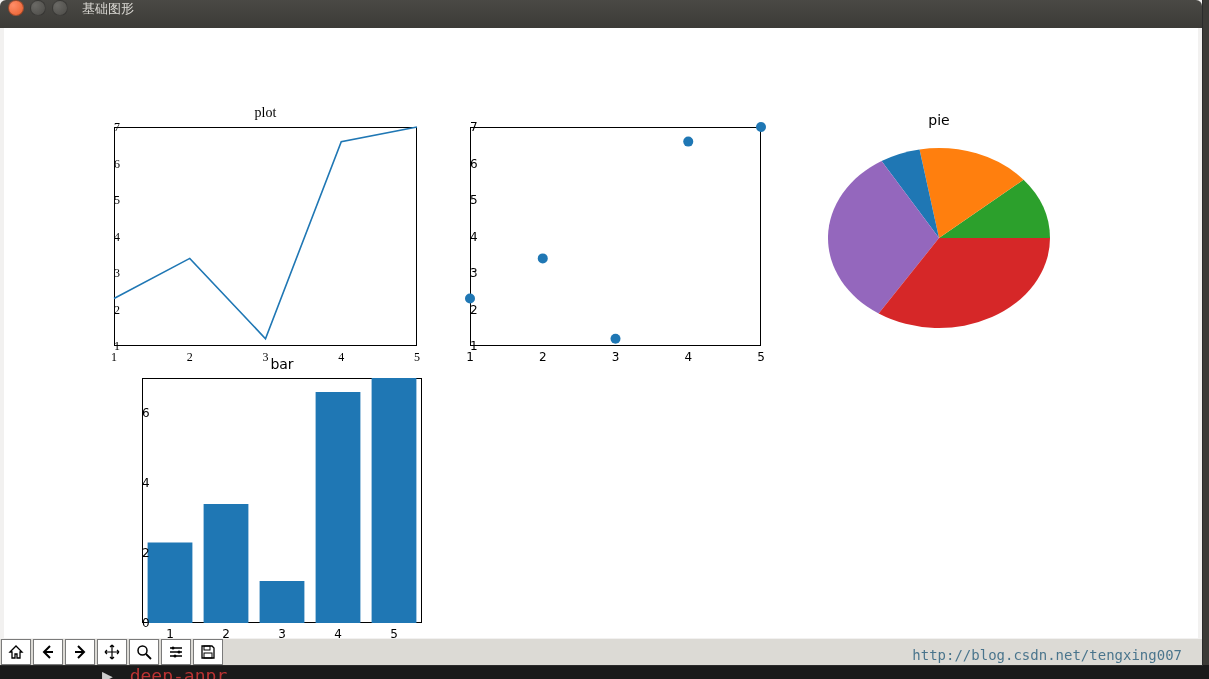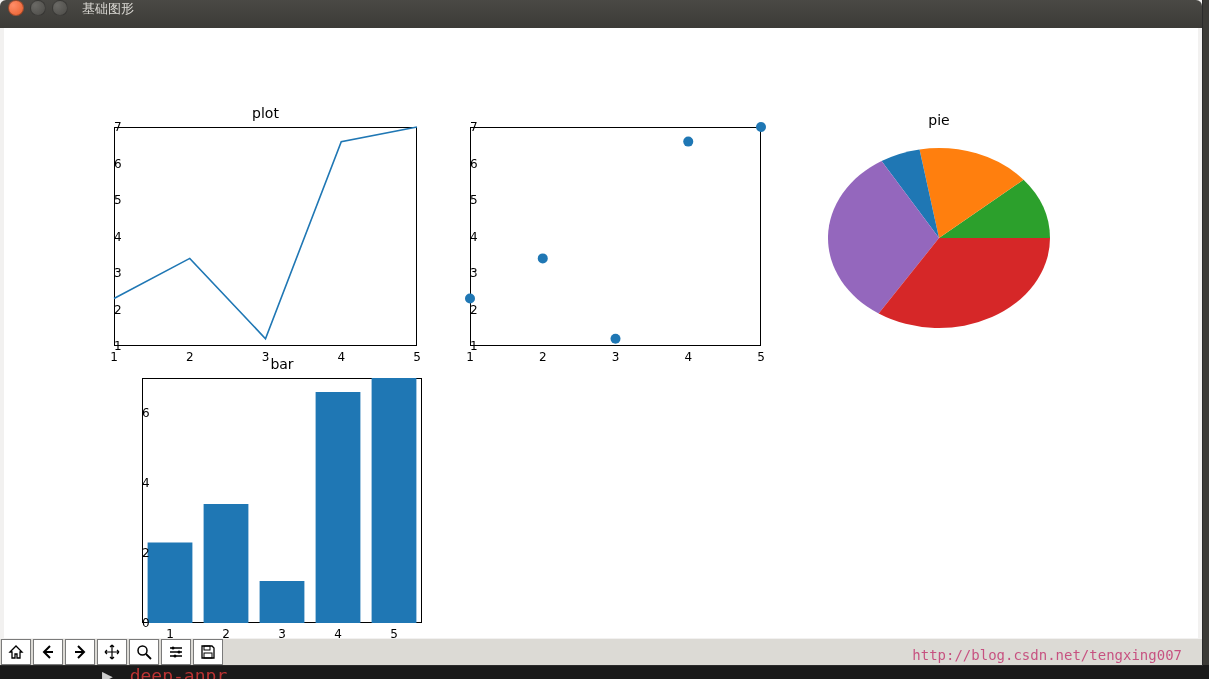--- a/index.html
+++ b/index.html
@@ -13,21 +13,21 @@
   .wb.min{background:radial-gradient(circle at 30% 30%,#6a6965,#4c4b47);} 
   .wb.max{background:radial-gradient(circle at 30% 30%,#6a6965,#4c4b47);} 
   .titlebar .title{padding-left:6px;}
   
   .figure{position:absolute;left:4px;top:28px;width:1194px;height:610px;background:#ffffff;}
   
   .toolbar{position:absolute;left:0;bottom:0;height:26px;width:1202px;background:#dcdad5;display:flex;align-items:center;}
   .tbtn{width:28px;height:24px;margin:1px;background:#fff;border:1px solid #7a7a7a;display:flex;align-items:center;justify-content:center;font-size:15px;color:#111;cursor:pointer;}
   .tbtn svg{width:16px;height:16px;}
   
-  .watermark{position:absolute;right:20px;bottom:2px;color:#be185d;font-family:monospace;font-size:14px;opacity:.7;}
+  .watermark{position:absolute;right:20px;bottom:2px;color:#0c4a6e;font-family:monospace;font-size:14px;opacity:.7;}
   .terminal{position:absolute;left:0;bottom:0;height:14px;width:1209px;background:#1a1a1a;color:#c00;font-family:monospace;font-size:18px;padding-left:102px;box-sizing:border-box;}
   .terminal .prompt{color:#ccc;margin-right:6px}
   
   .axes{position:absolute;}
   .axes .frame{position:absolute;border:1px solid #000;box-sizing:border-box;}
   .axes .title{position:absolute;width:100%;text-align:center;font-size:14px;color:#000;top:-22px;}
   .tick{position:absolute;font-size:12px;color:#000;}
   .tick.y{right:100%;padding-right:6px;transform:translateY(-50%);} 
   .tick.x{top:100%;padding-top:4px;transform:translateX(-50%);} 
 </style>
@@ -45,21 +45,21 @@
       <div class="win-btns">
         <span class="wb close"></span>
         <span class="wb min"></span>
         <span class="wb max"></span>
       </div>
       <span class="title">基础图形</span>
     </div>
 
     <div class="figure">
 
-      <div class="axes" id="ax-plot" style="left: 110px; top: 99px; width: 303px; height: 219px;">
+      <div class="axes" id="ax-plot" style="left: 110px; top: 99px; width: 303px; height: 219px; font-family: Liberation Serif, serif;">
         <div class="title">plot</div>
         <div class="frame" style="left: 0px; top: 0px; width: 303px; height: 219px;"></div>
         <svg class="plot-svg" style="position:absolute;left:0;top:0;width:100%;height:100%;overflow:visible">
             <path d="M0 171.55 L75.75 131.4 L151.5 211.7 L227.25 14.600000000000023 L303 0 " stroke="#1f77b4" stroke-width="1.6" fill="none"></path>
           </svg>
       <div class="tick y" style="top: 219px; left: 0px;">1</div>
           <div class="tick y" style="top: 182.5px; left: 0px;">2</div>
           <div class="tick y" style="top: 146px; left: 0px;">3</div>
           <div class="tick y" style="top: 109.5px; left: 0px;">4</div>
           <div class="tick y" style="top: 73px; left: 0px;">5</div>

